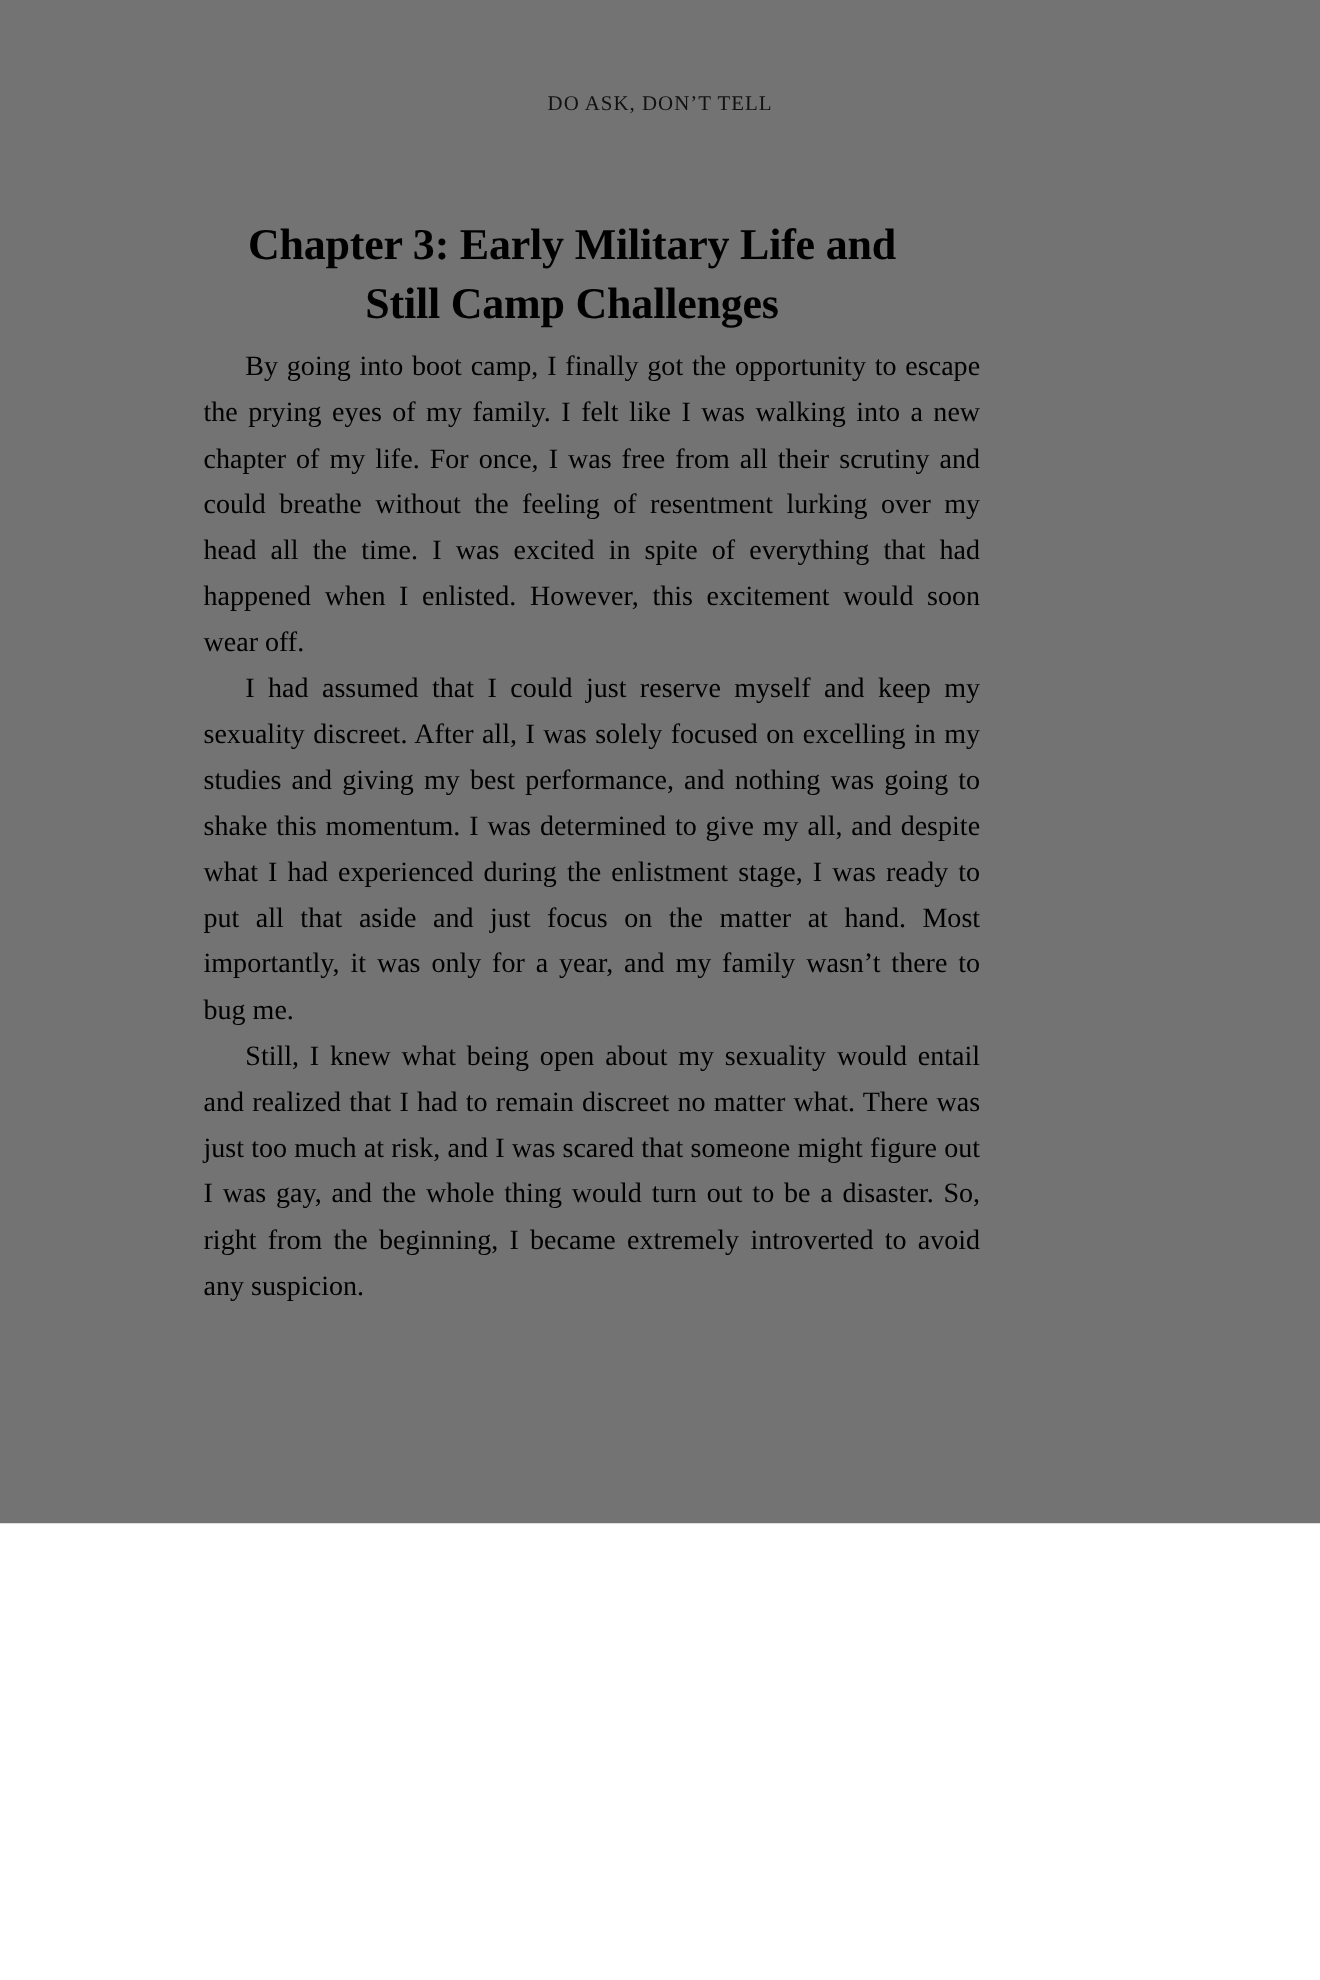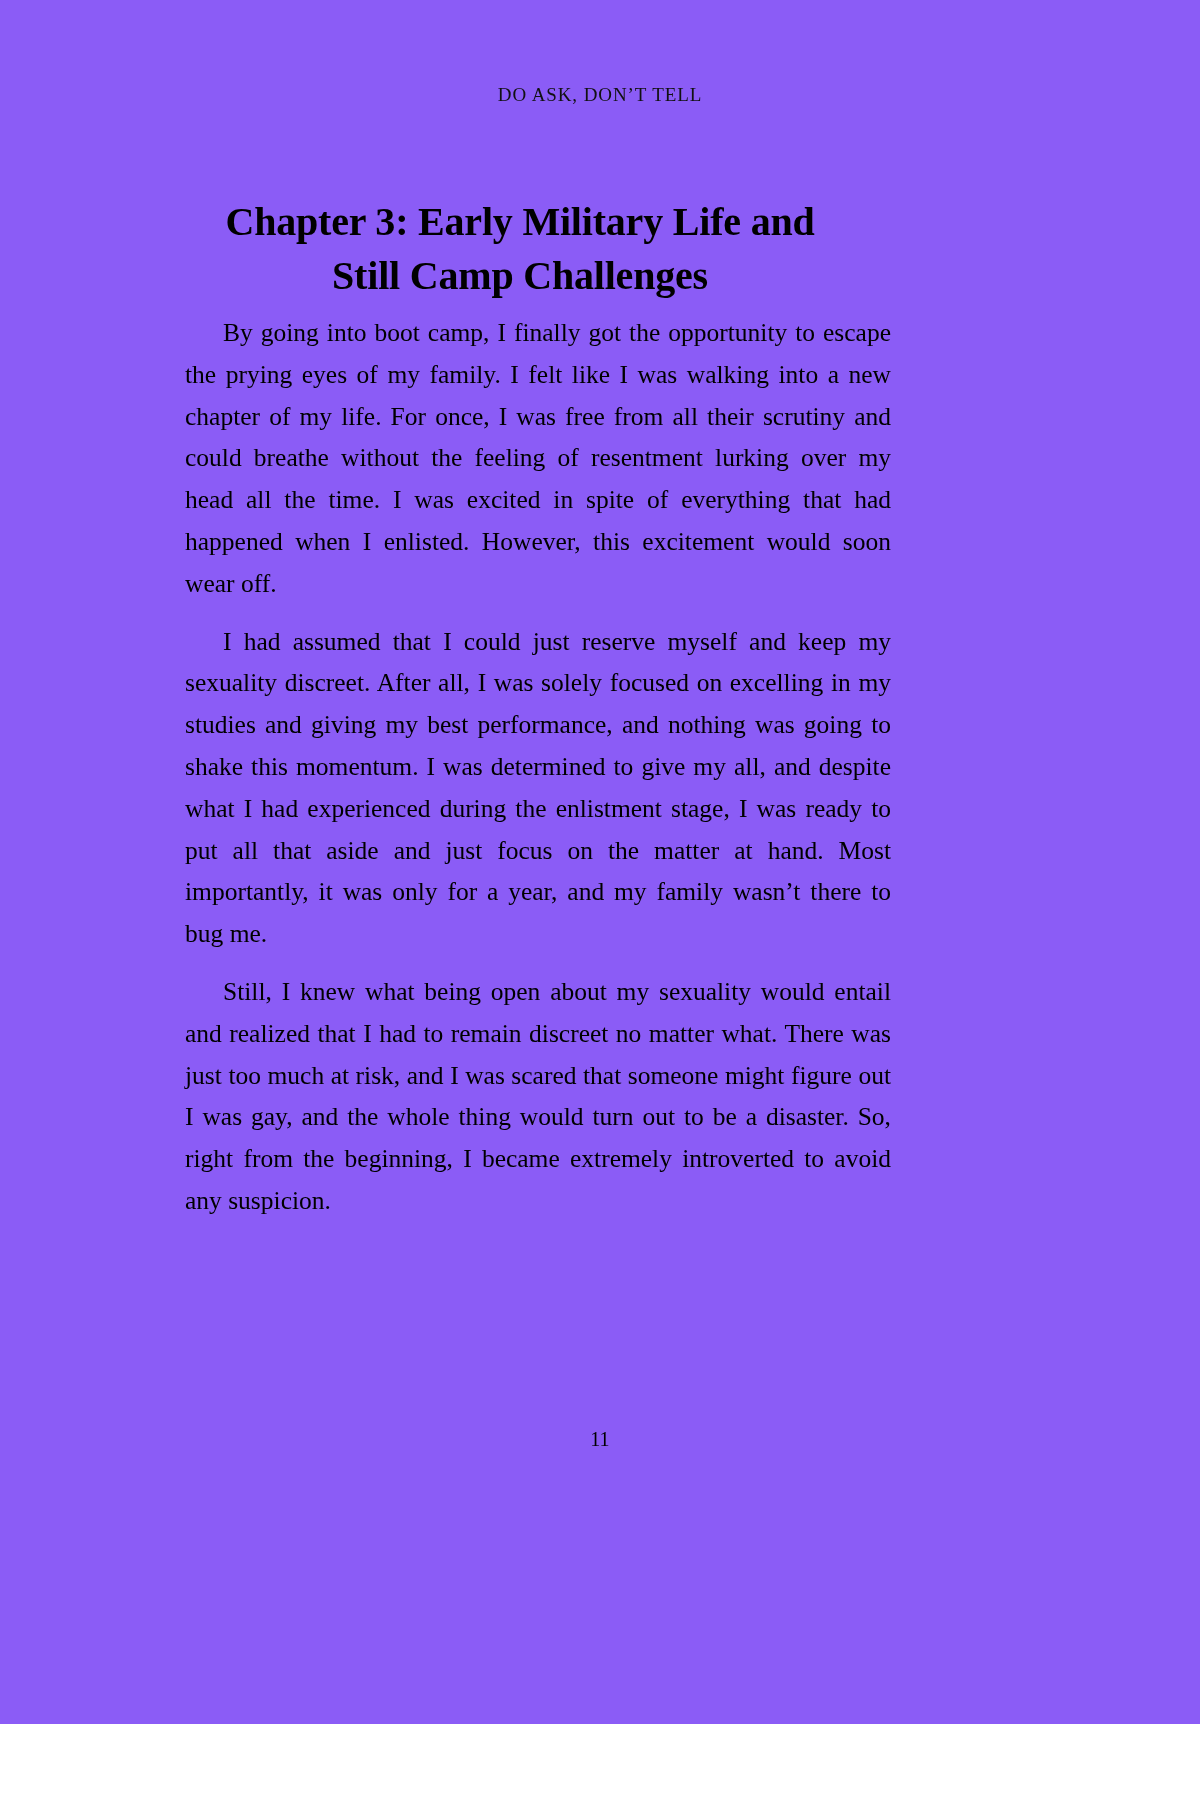--- a/index.html
+++ b/index.html
@@ -3,22 +3,22 @@
 <meta charset="utf-8">
 <style>
   html, body {
     margin: 0;
     padding: 0;
     background: #ffffff;
   }
   .page {
     position: relative;
     width: 1200px;
-    height: 1724px;
-    background: #8b5cf6;
+    height: 1385px;
+    background: #737373;
     margin: 0 auto;
     overflow: hidden;
     font-family: "Liberation Serif", "DejaVu Serif", serif;
     color: #000000;
   }
   .running-head {
     position: absolute;
     top: 84px;
     left: 0;
     width: 1200px;
@@ -53,21 +53,21 @@
     text-align: justify;
     text-justify: inter-word;
     text-indent: 38px;
     font-family: "Liberation Serif", "DejaVu Serif", serif;
     font-size: 25.5px;
     line-height: 41.8px;
     color: #000000;
     hyphens: none;
   }
   .body-block p + p {
-    margin-top: 16px;
+    margin-top: 0px;
   }
   .folio {
     position: absolute;
     top: 1428px;
     left: 0;
     width: 1200px;
     text-align: center;
     font-family: "Liberation Serif", "DejaVu Serif", serif;
     font-size: 20px;
     color: #000000;

